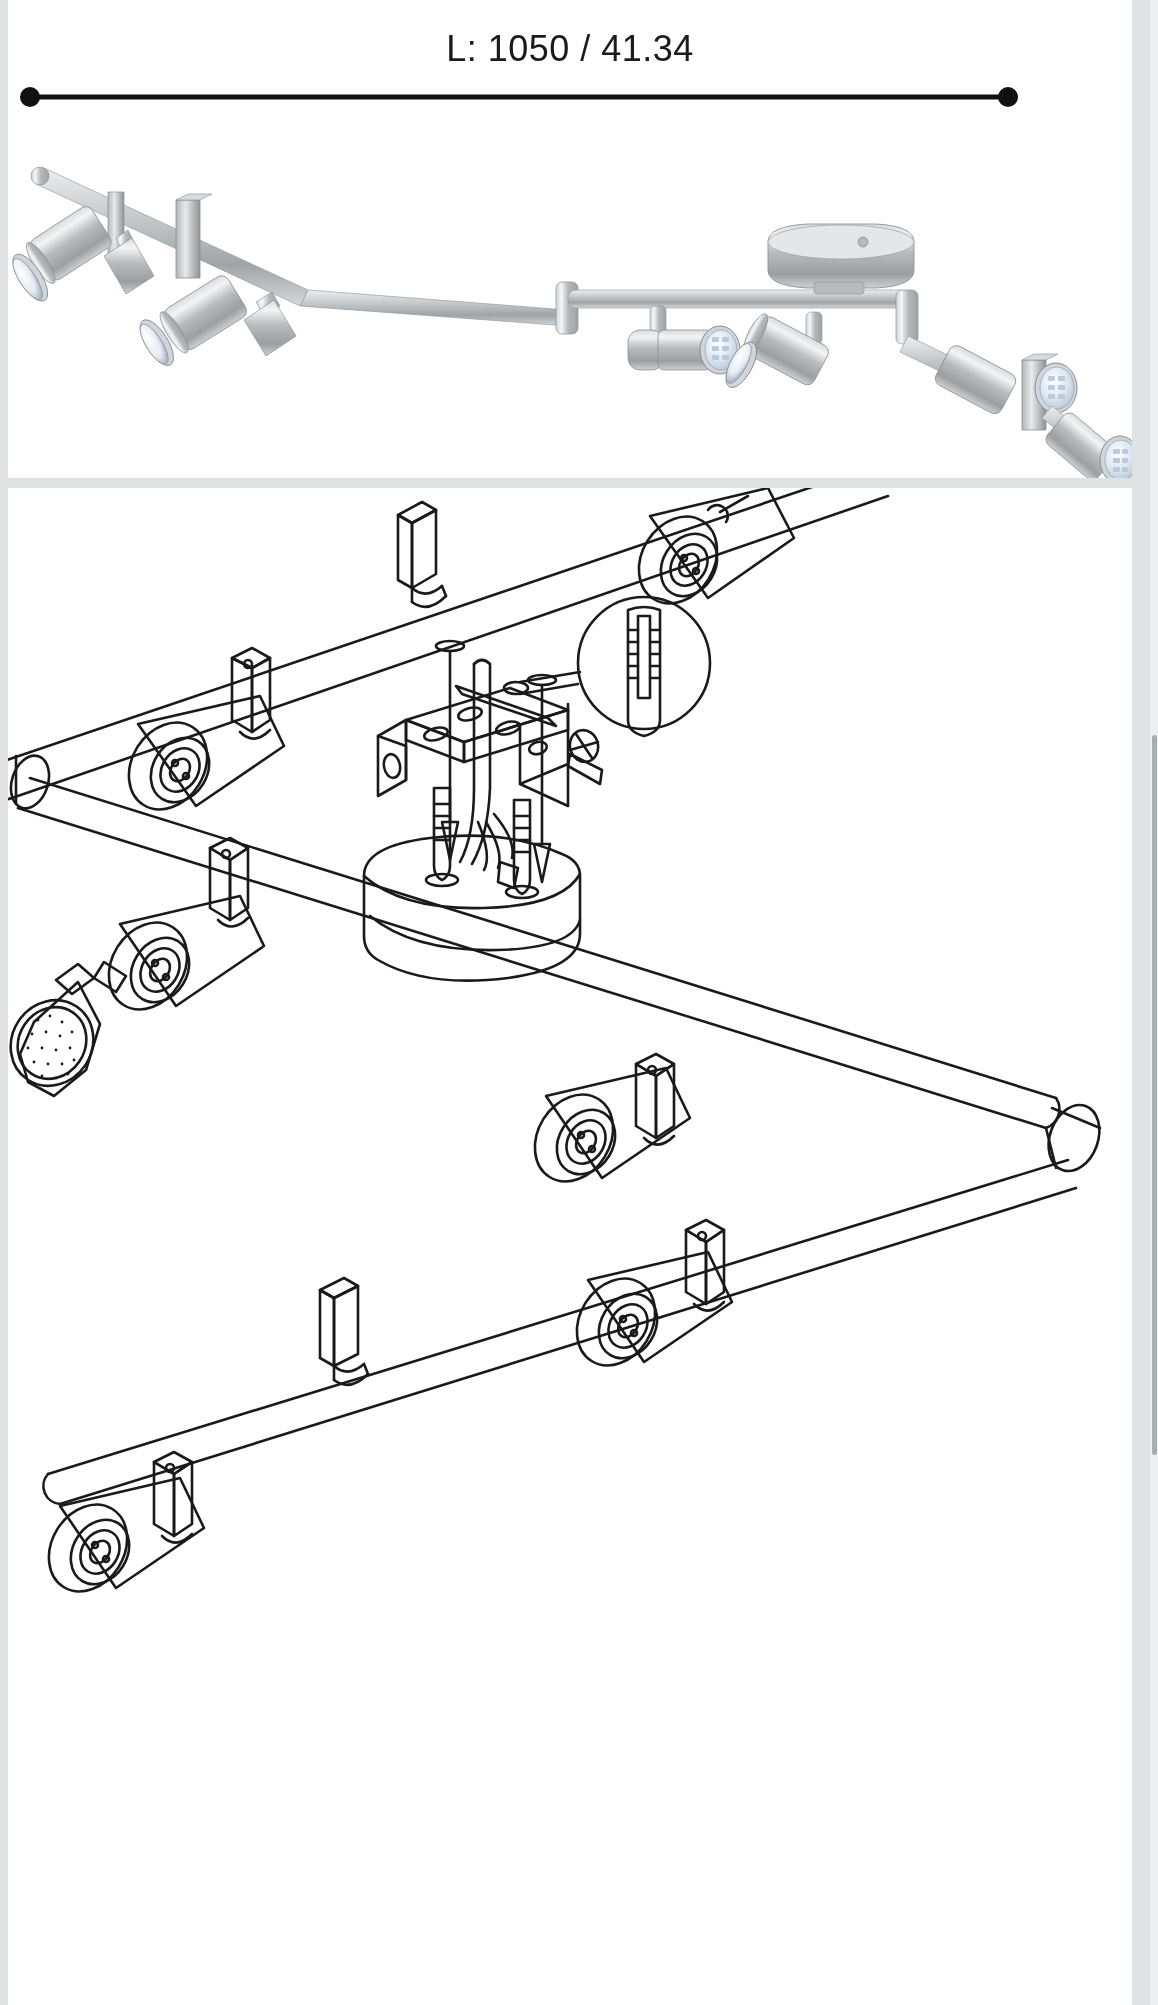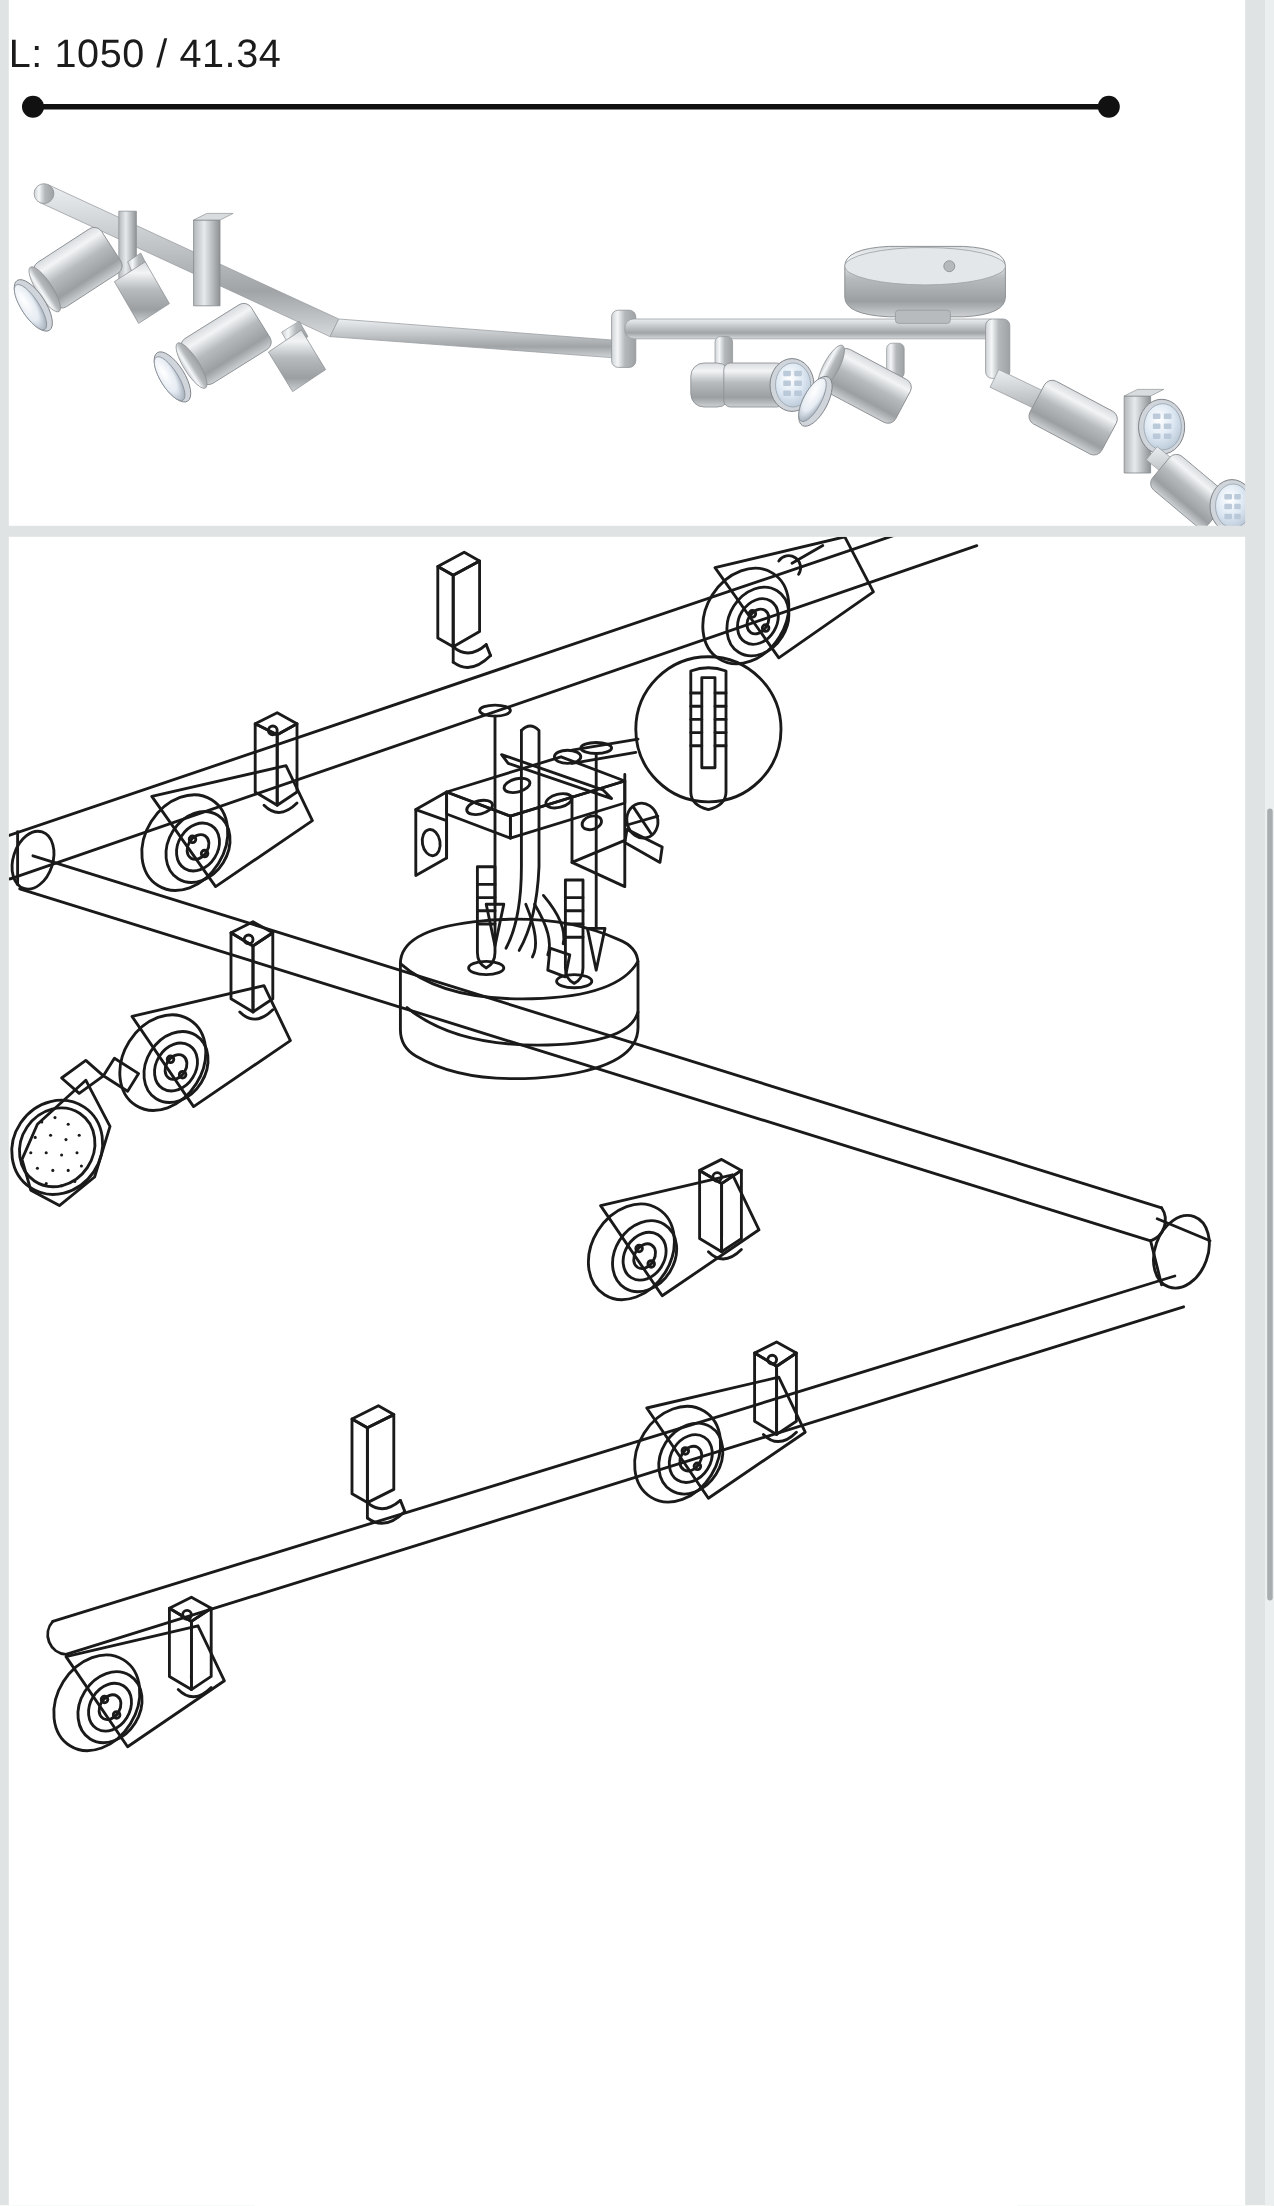--- a/index.html
+++ b/index.html
@@ -51,20 +51,21 @@
     height: 720px;
     background: #a8adb0;
     border-radius: 3px;
   }
 
   
   .dim-label {
     position: absolute;
     left: 0; top: 28px;
     width: 1124px;
+    text-align: center;
     font-size: 36px;
     color: #1b1b1b;
     letter-spacing: 0.5px;
     font-family: "Liberation Sans", sans-serif;
     white-space: nowrap;
   }
   .dim-line-wrap {
     position: absolute;
     left: 0; top: 78px;
     width: 1124px; height: 36px;

